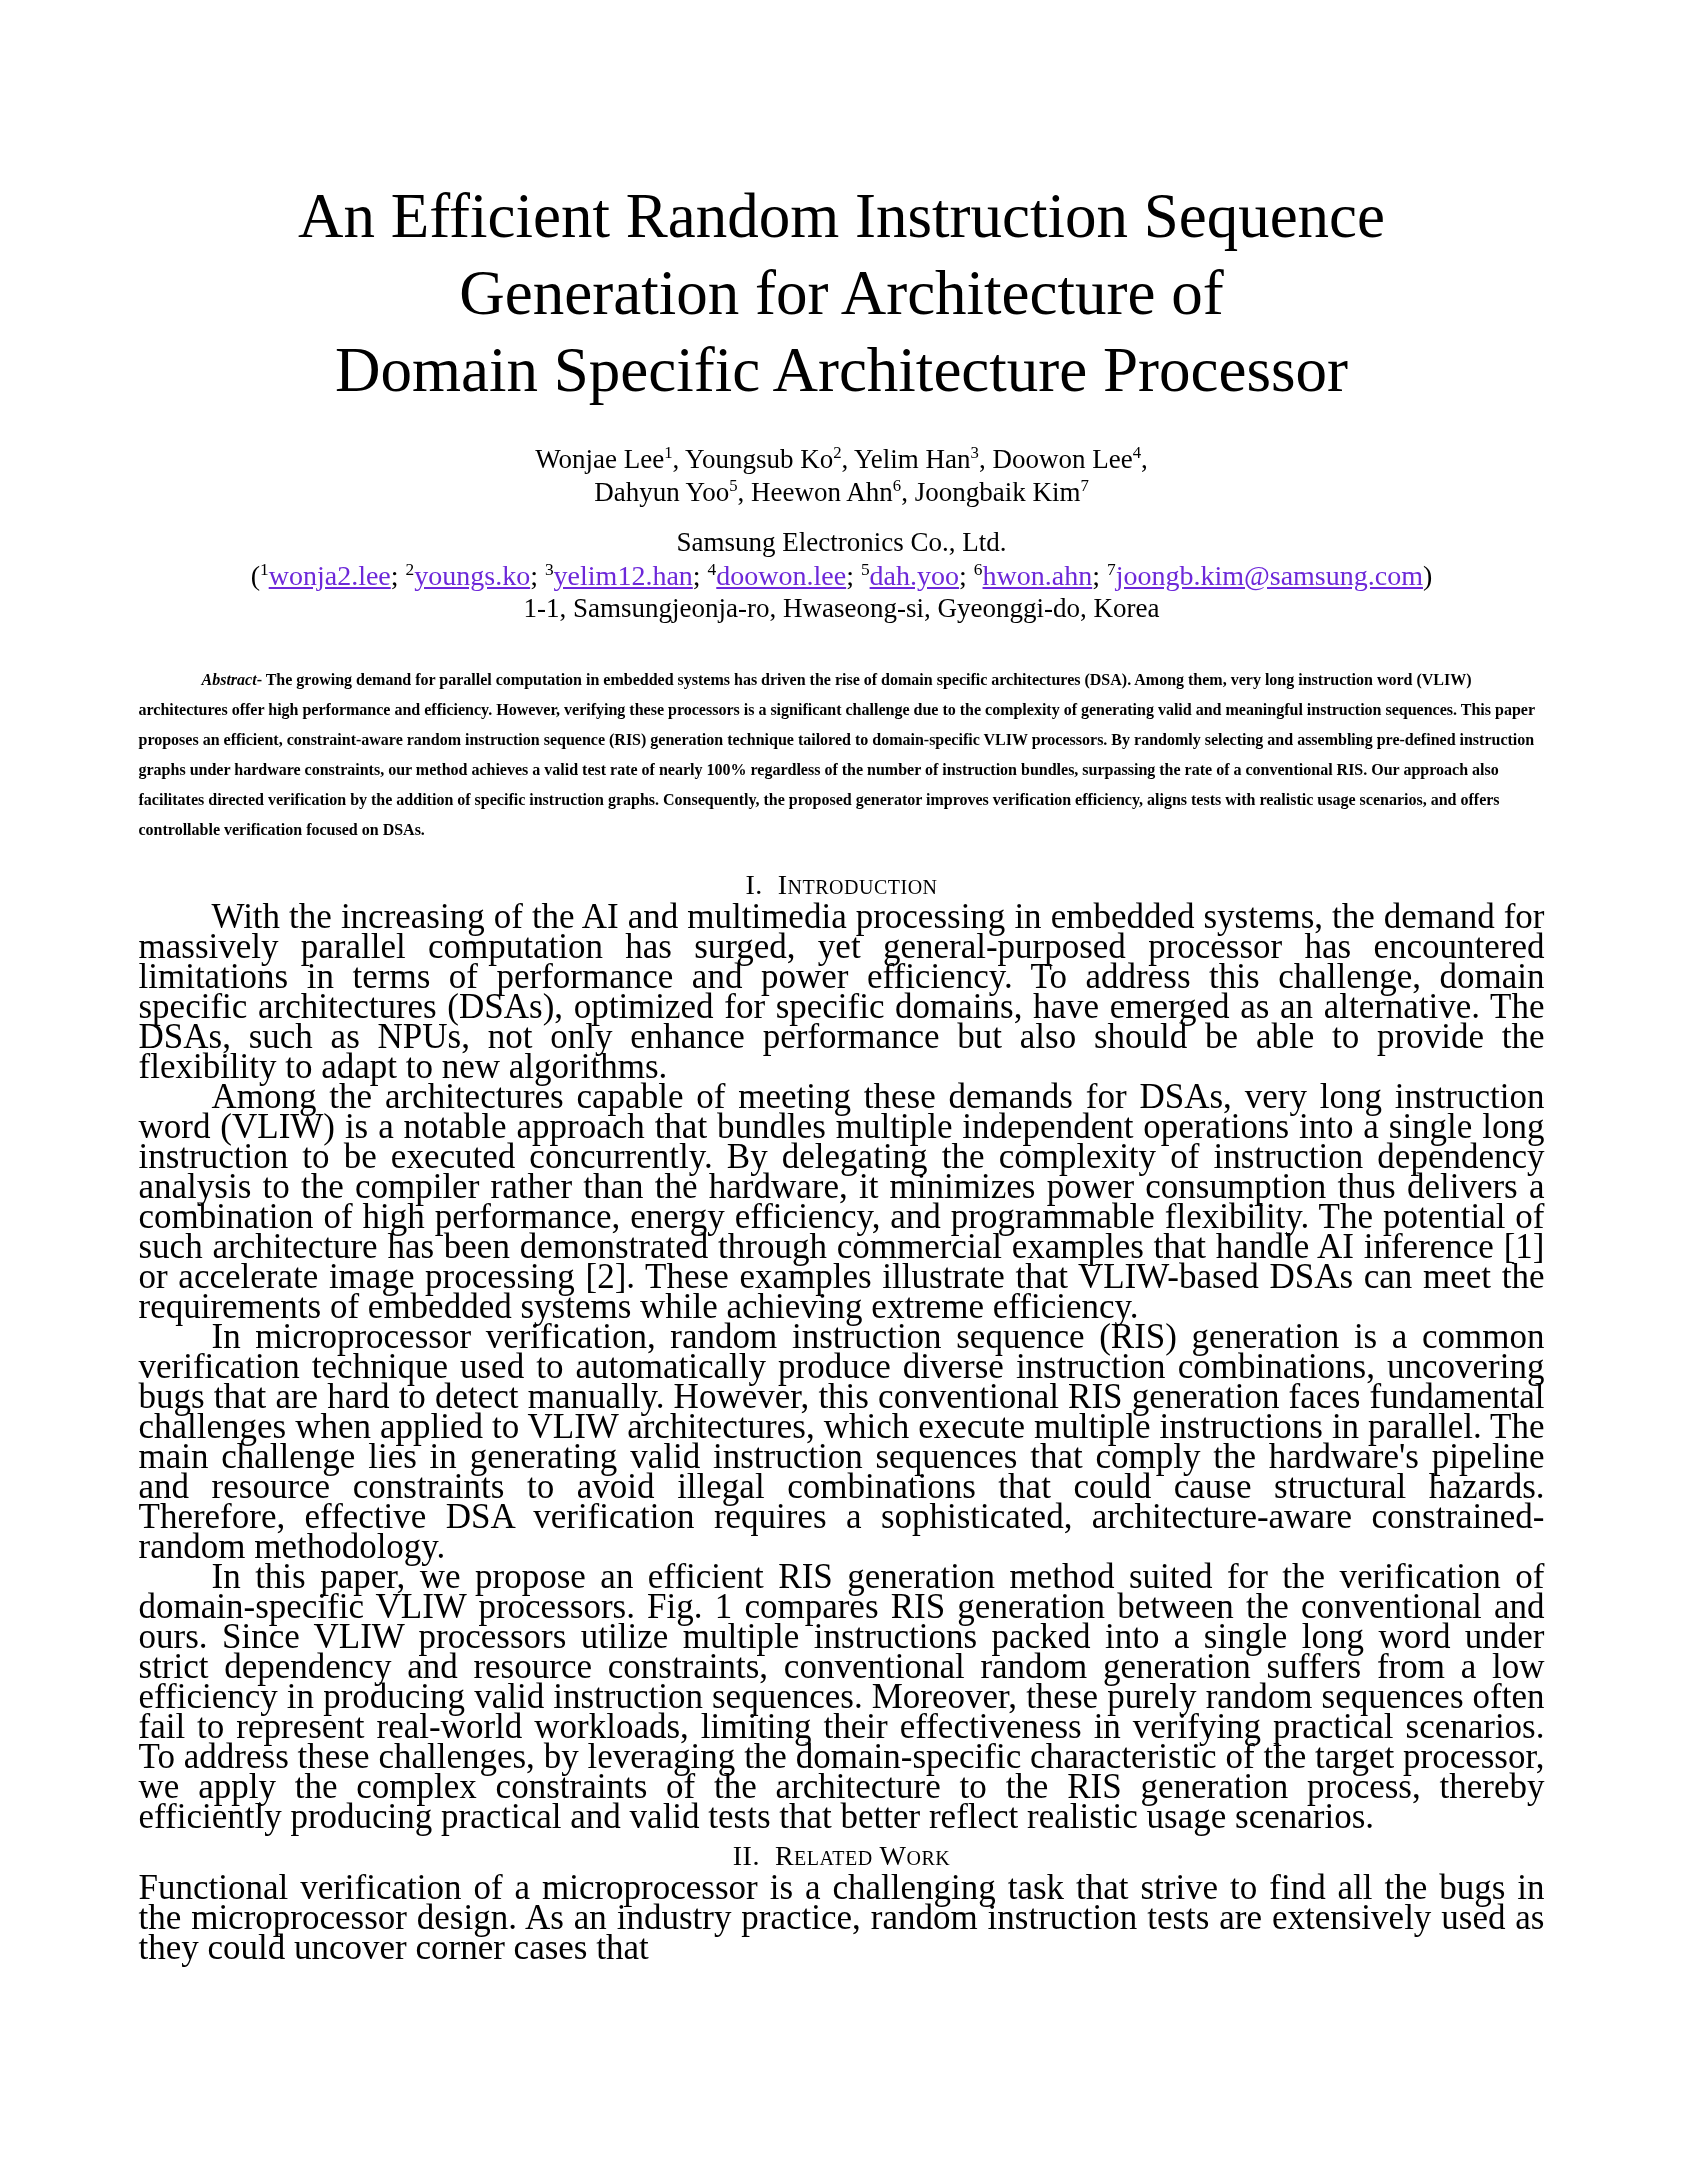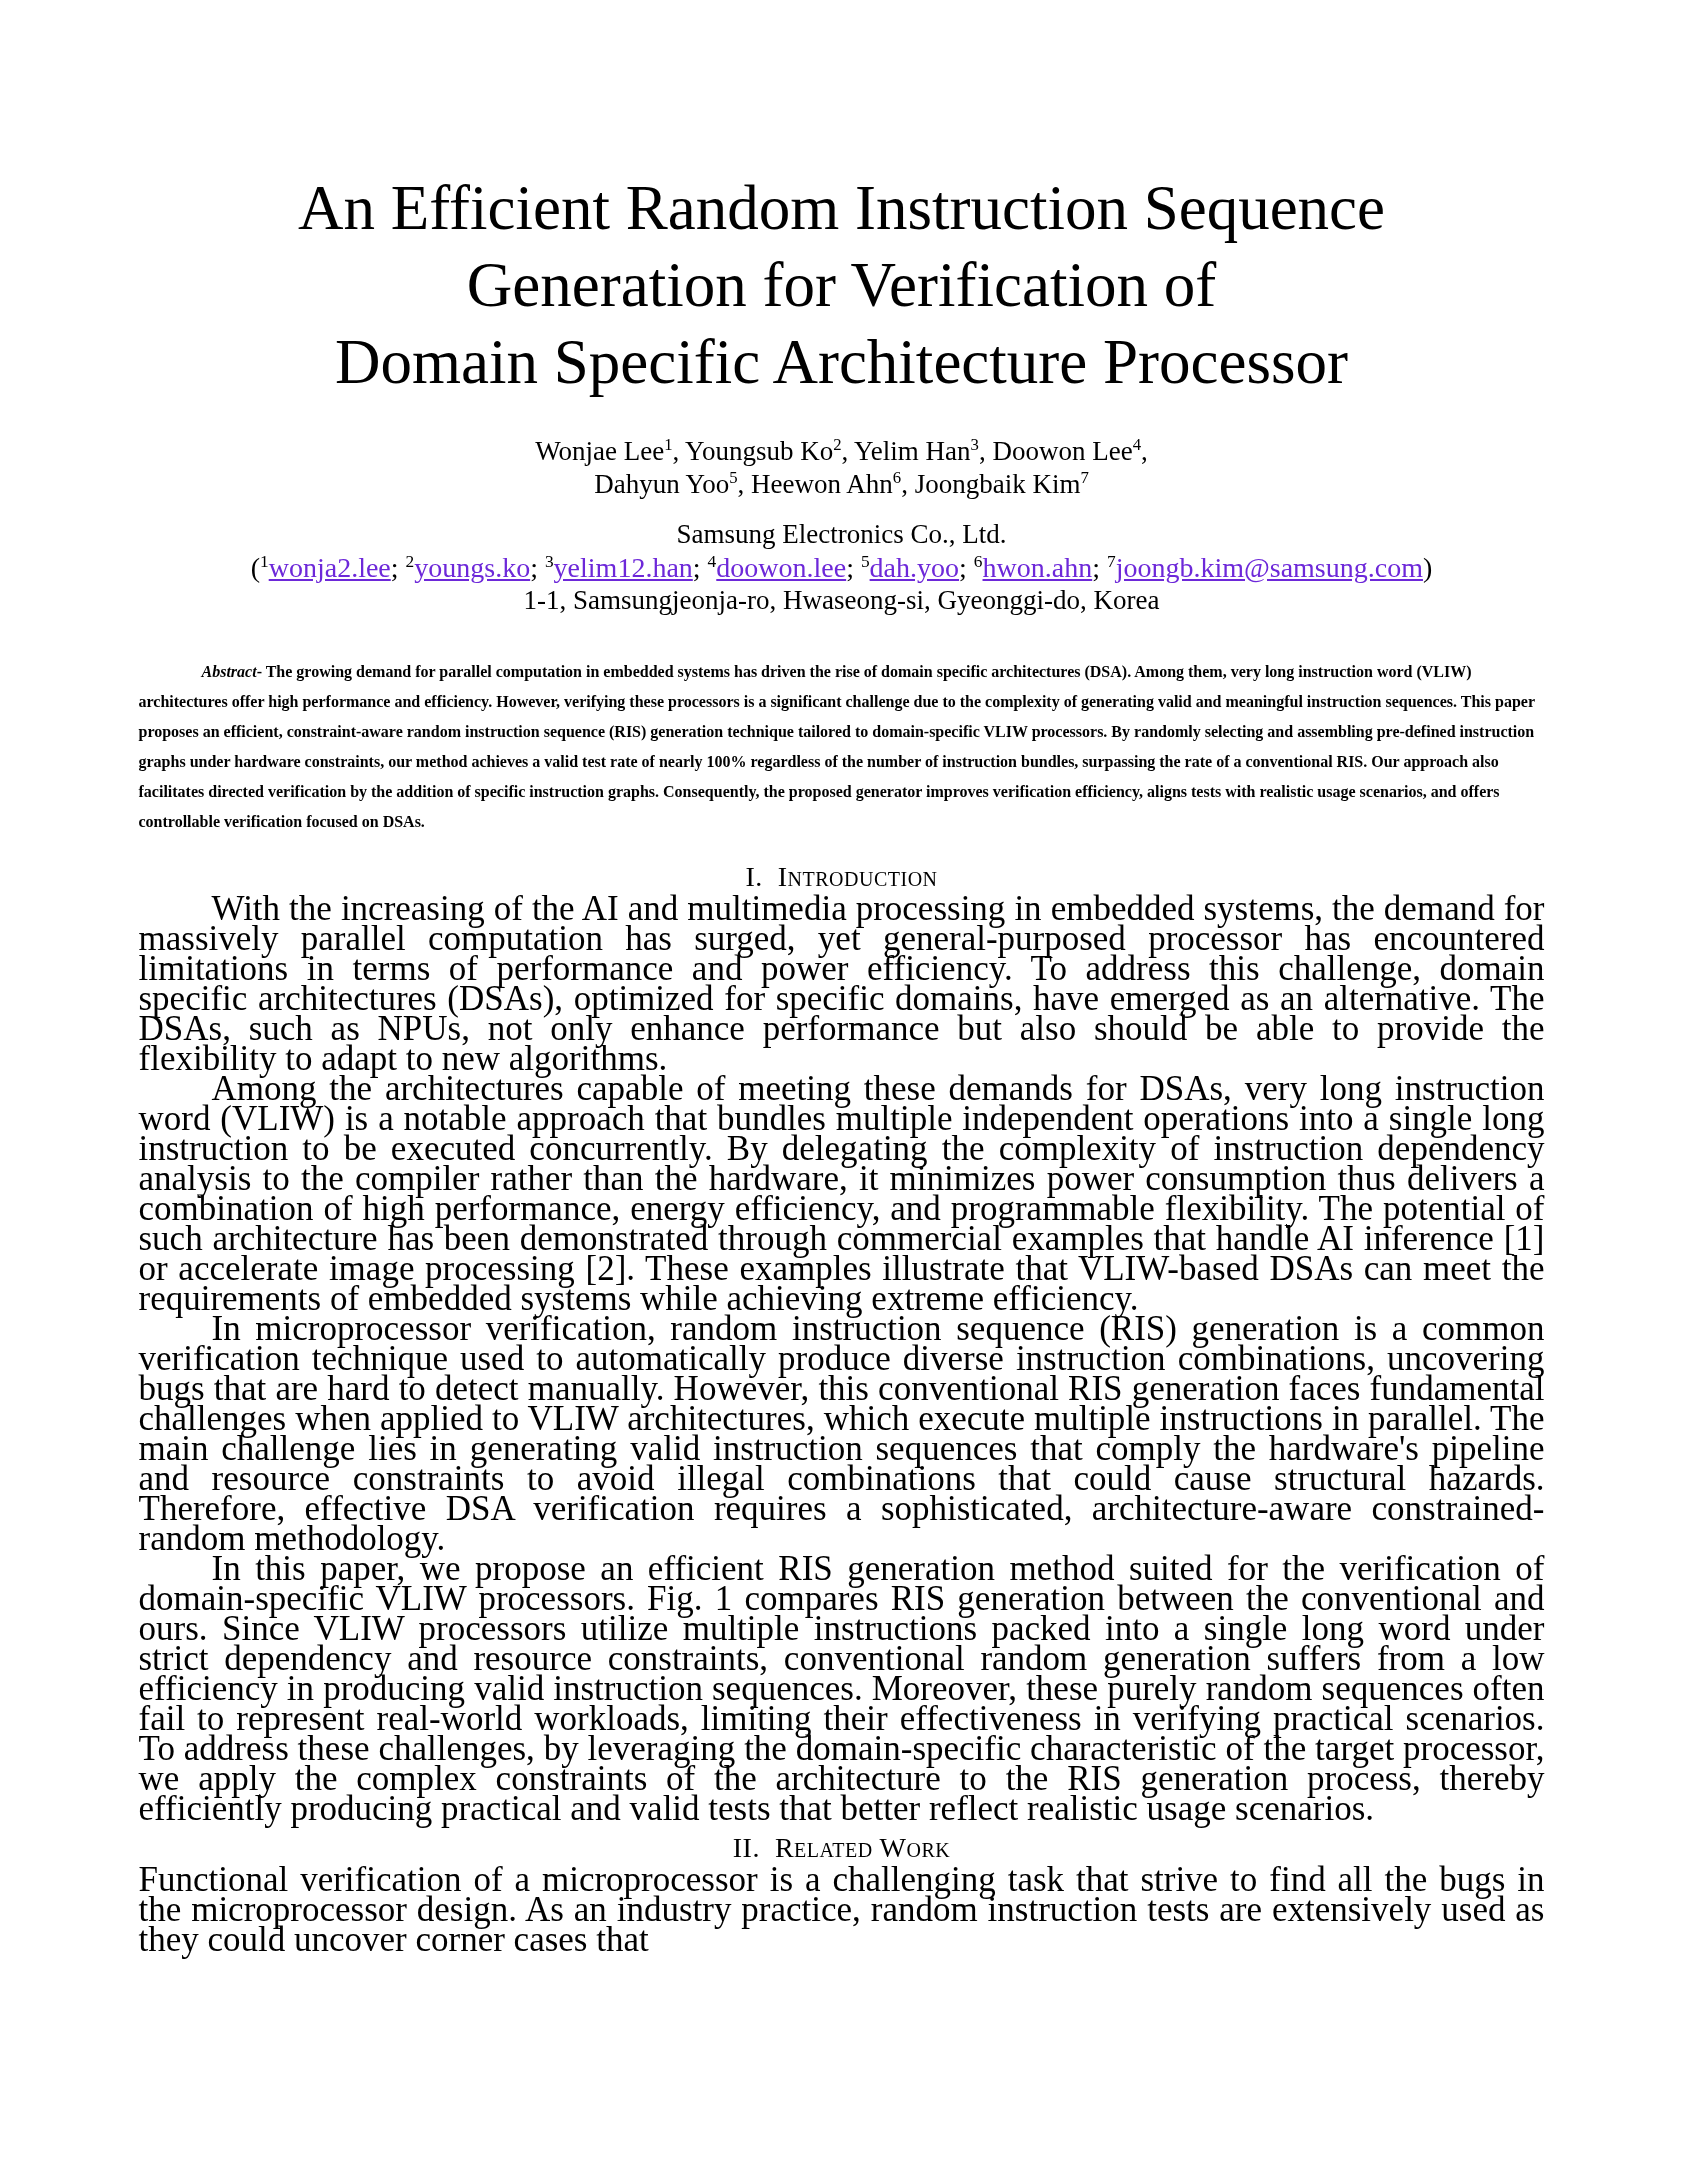--- a/index.html
+++ b/index.html
@@ -10,21 +10,21 @@
     color: #000000;
     font-family: "Liberation Serif", "DejaVu Serif", serif;
     overflow: hidden;
   }
   .content {
     width: 1406px;
     margin: 0 auto;
     padding-top: 170px;
   }
   .title {
-    margin: 0;
+    margin: 8px;
     font-weight: normal;
     font-size: 63px;
     line-height: 77px;
     text-align: center;
   }
   .authors {
     margin-top: 34px;
     font-size: 27px;
     line-height: 33px;
     text-align: center;
@@ -74,21 +74,21 @@
   }
   p.body-para.indent { text-indent: 73px; }
 </style>
 </head>
 <body>
 
 <div class="page">
   <div class="content">
     <h1 class="title">
       <div>An Efficient Random Instruction Sequence</div>
-      <div>Generation for Verification of</div>
+      <div>Generation for Architecture of</div>
       <div>Domain Specific Architecture Processor</div>
     </h1>
 
     <div class="authors">
         <div><span>Wonjae Lee</span><sup>1</sup>, <span>Youngsub Ko</span><sup>2</sup>, <span>Yelim Han</span><sup>3</sup>, <span>Doowon Lee</span><sup>4</sup>,</div>
         <div><span>Dahyun Yoo</span><sup>5</sup>, <span>Heewon Ahn</span><sup>6</sup>, <span>Joongbaik Kim</span><sup>7</sup></div>
       </div>
 
     <div class="affil-block">
       <div>Samsung Electronics Co., Ltd.</div>

